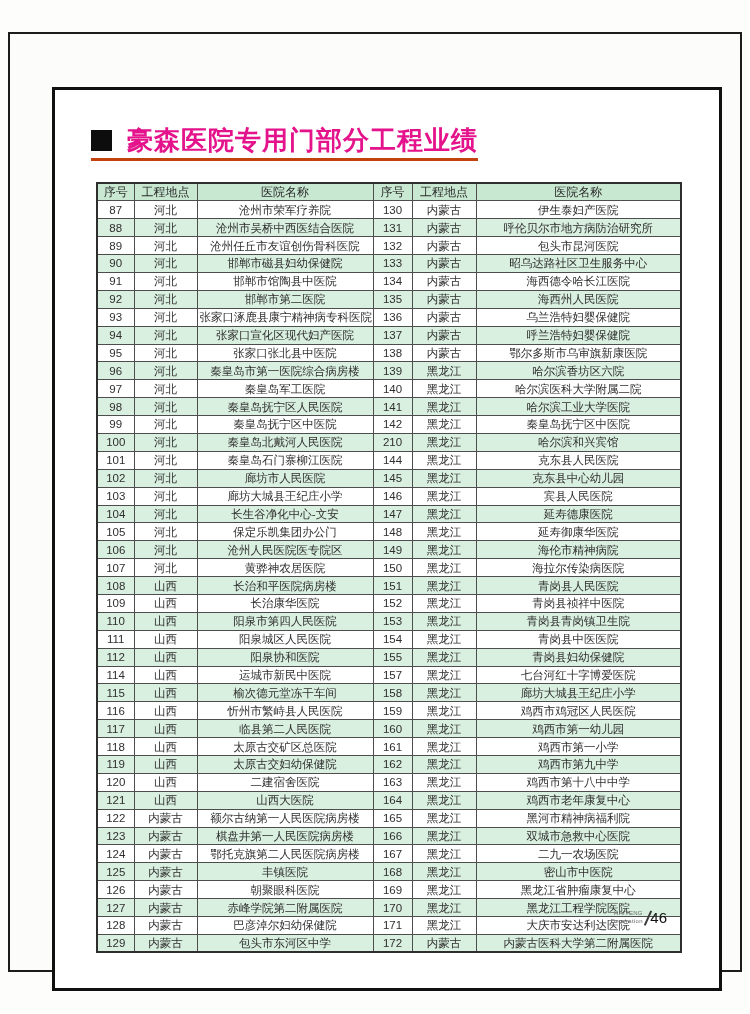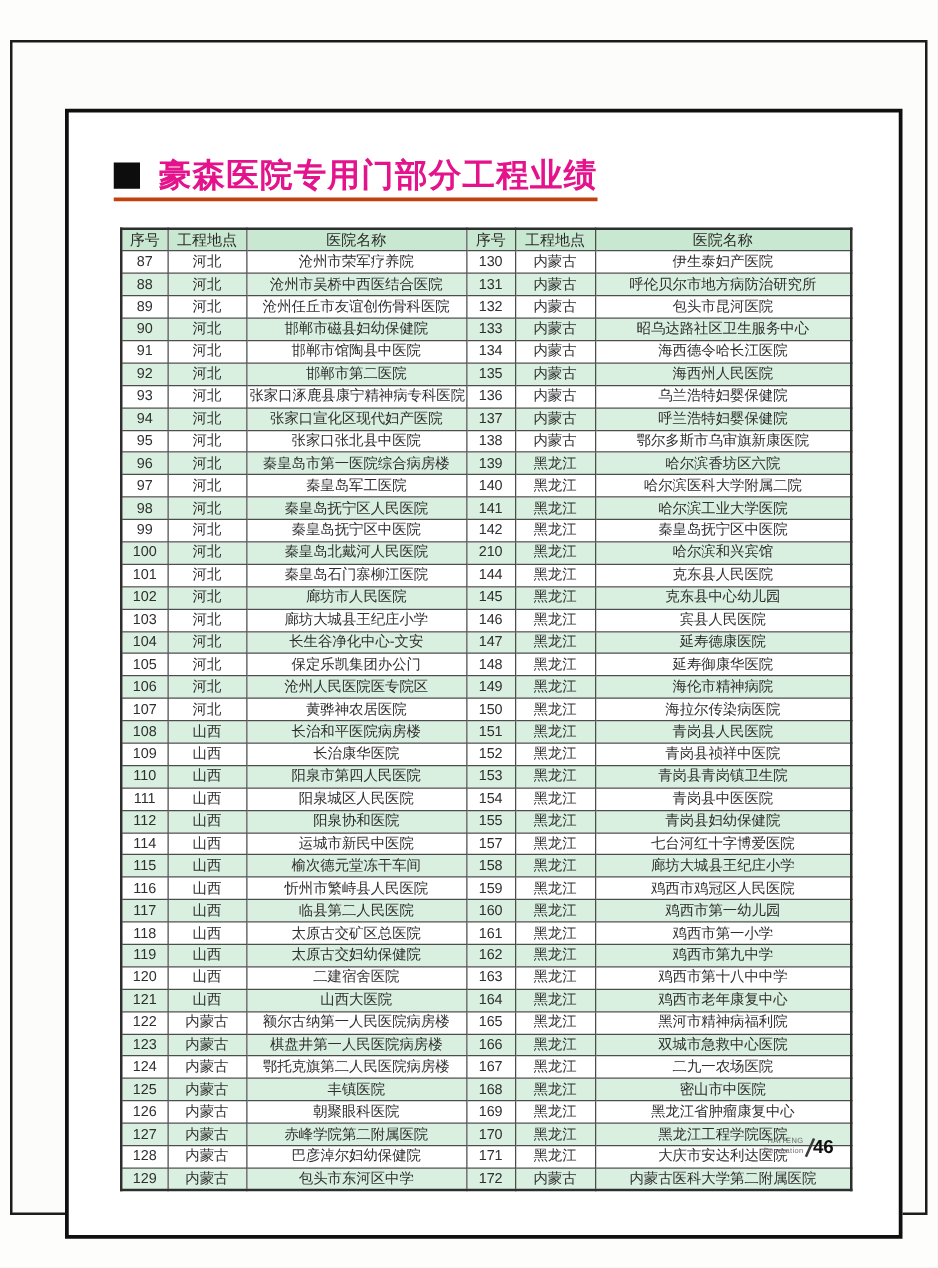--- a/index.html
+++ b/index.html
@@ -86,21 +86,21 @@
     letter-spacing: 0.3px;
   }
   .footer .slash {
     width: 1.5px; height: 16px;
     background: #3a3a3a;
     transform: rotate(24deg);
     margin: 0 2px 0 4px;
   }
   .footer .pageno {
     font-size: 15px;
-    font-weight: bold;
+    font-weight: normal;
     color: #111;
   }
 </style>
 </head>
 <body>
 
 <div class="page">
   <div class="outer-frame">
     <div class="inner-frame">
 

